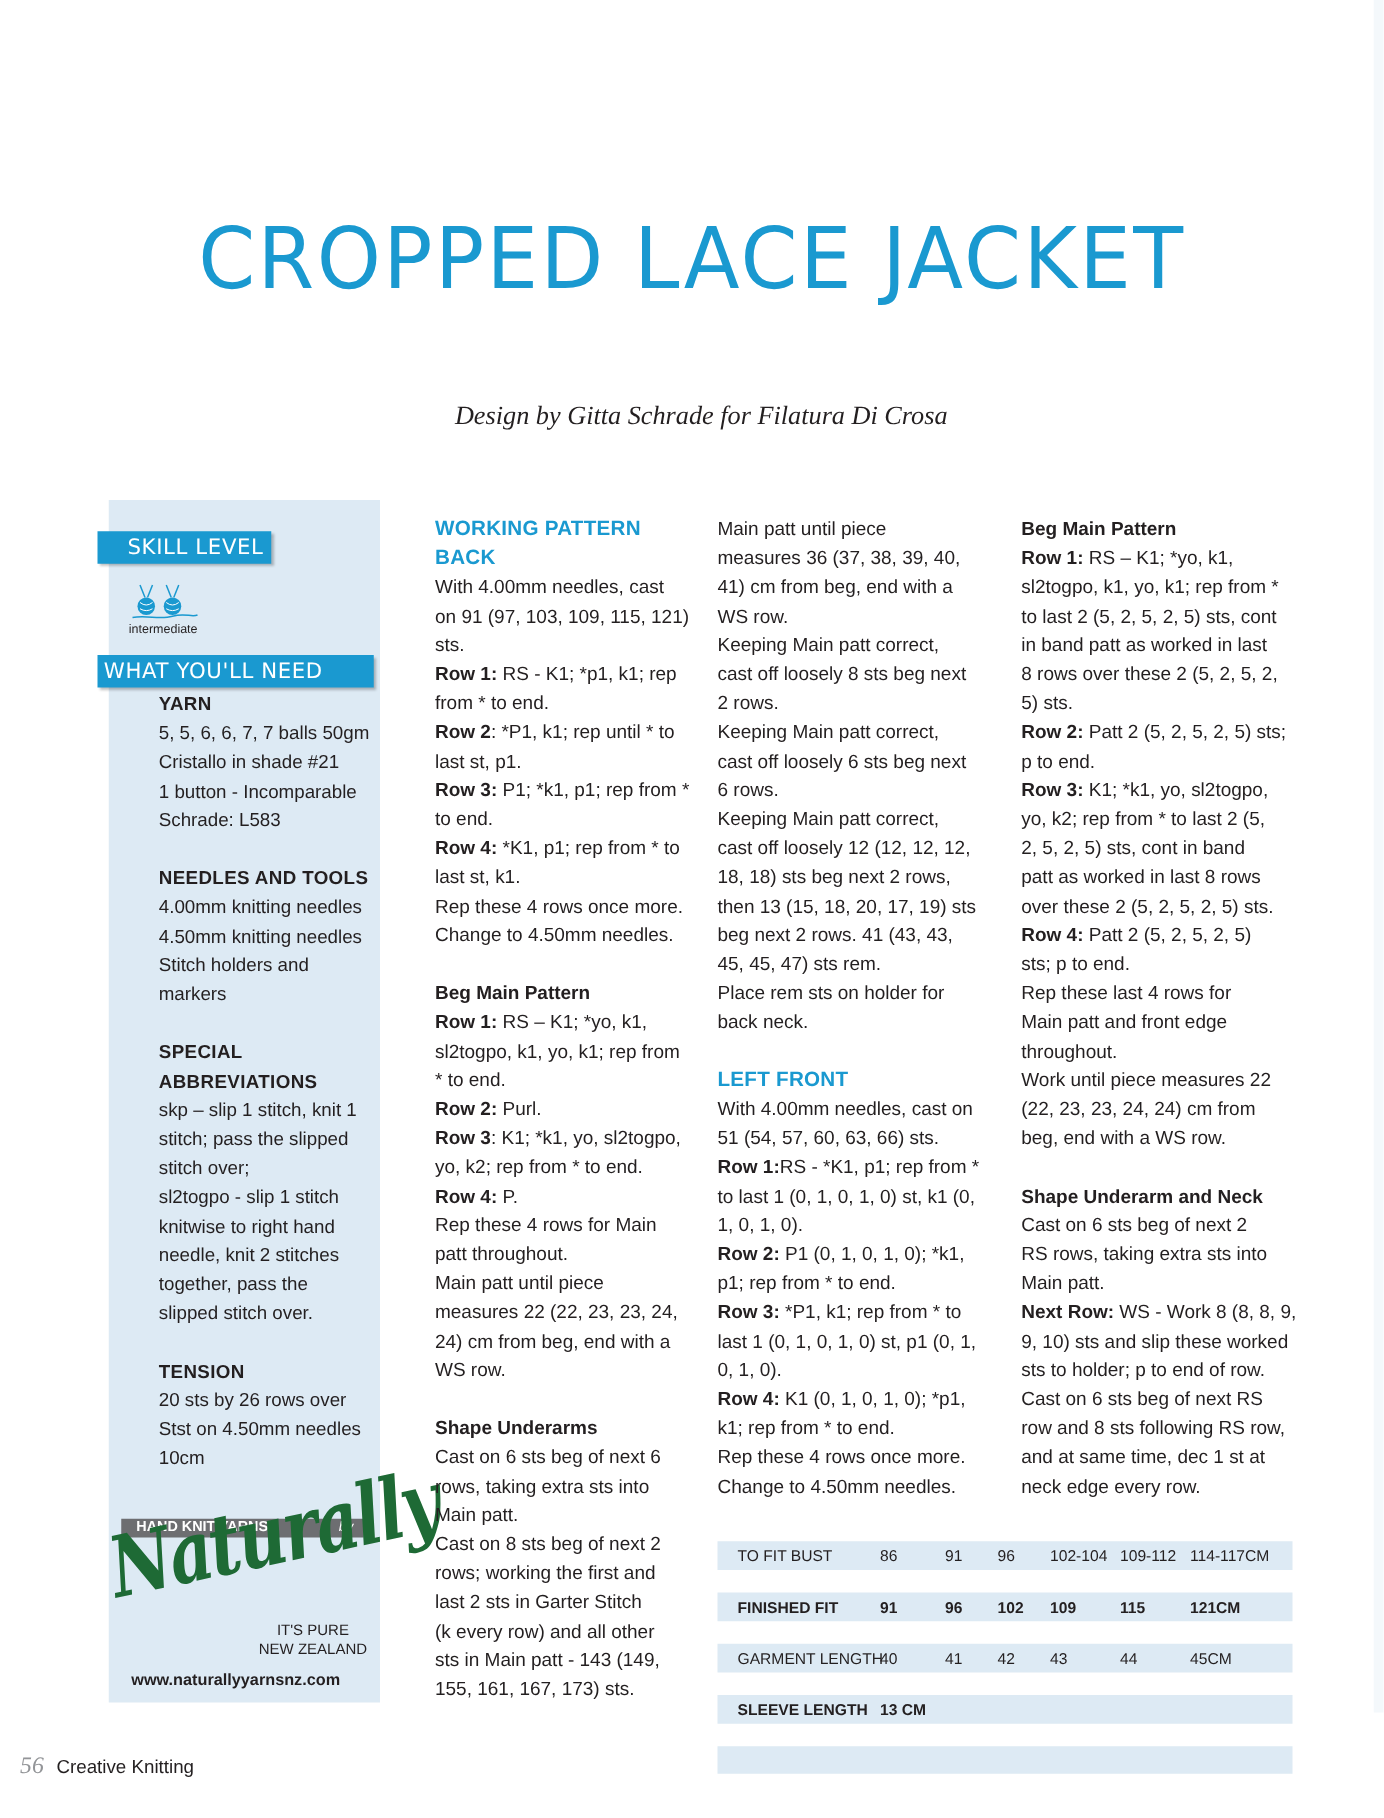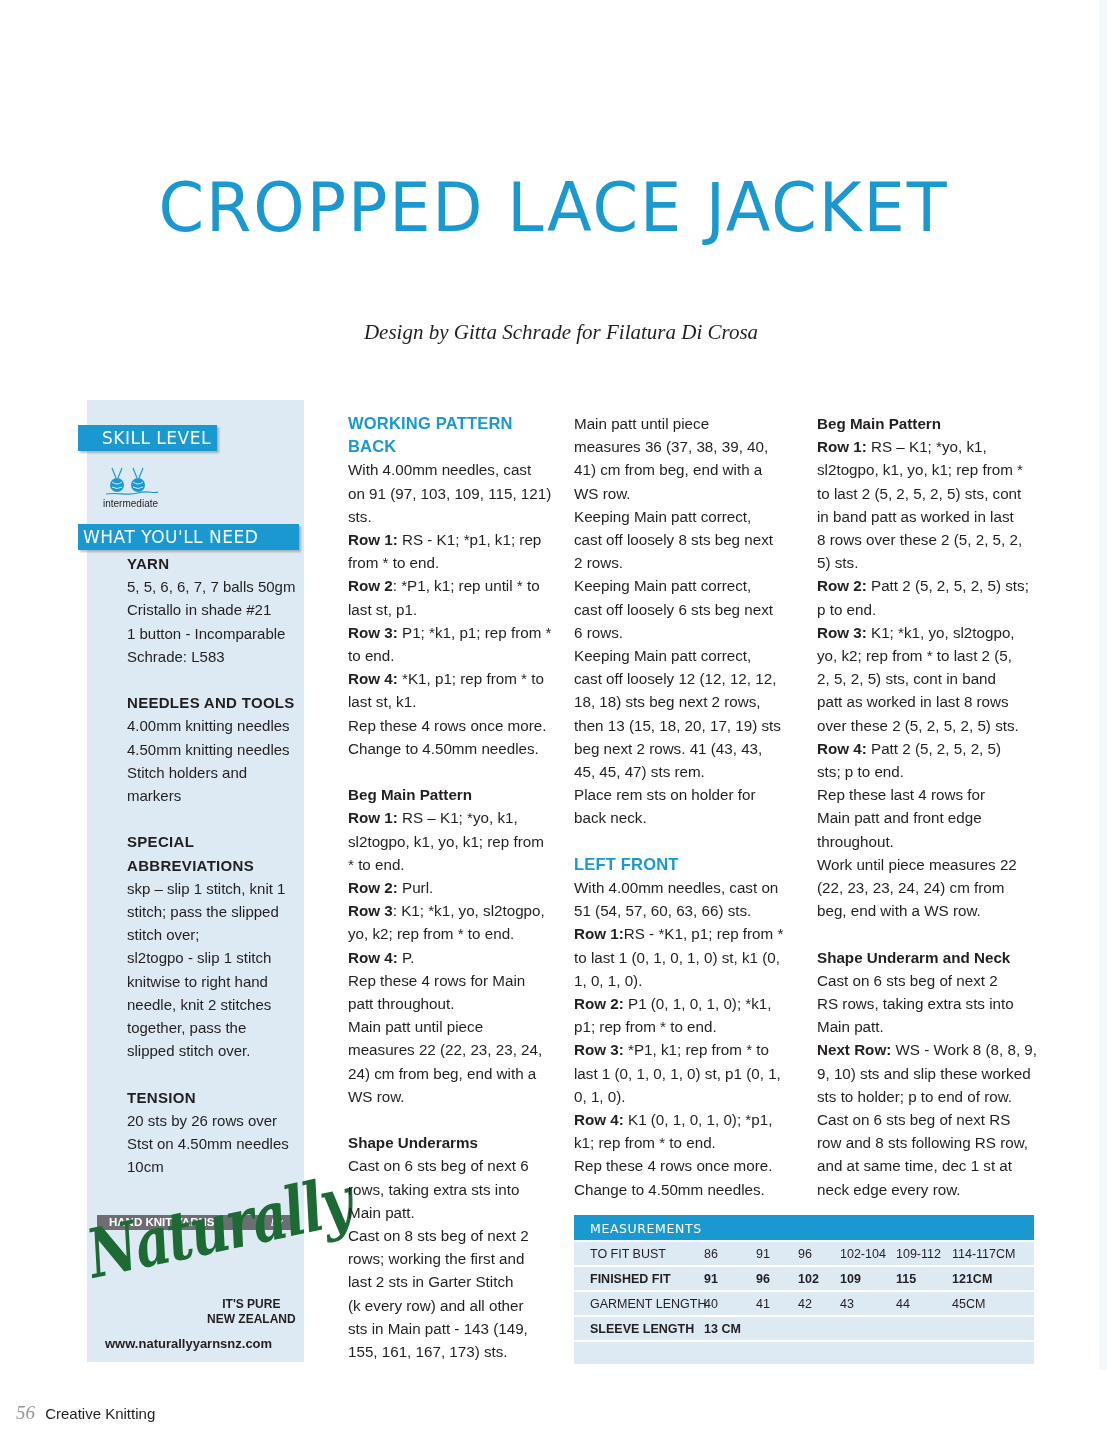--- a/index.html
+++ b/index.html
@@ -45,36 +45,36 @@
   .logo-bar {
     position: absolute; left: 0; top: 3px; width: 194px; height: 15px; background: #6d6e71;
     color: #fff; font-weight: bold; font-size: 11.5px; line-height: 15px; padding-left: 12px; box-sizing: border-box;
   }
   .logo-by { position: absolute; left: 174px; top: 3px; color: #fff; font-style: italic; font-size: 11px; line-height: 15px; }
   .logo-script {
     position: absolute; left: 0; top: 18px; color: #1e6a35;
     font-family: "DejaVu Serif", serif; font-style: italic; font-weight: bold;
     font-size: 54px; letter-spacing: -2px; transform: rotate(-12deg) scaleY(1.25); transform-origin: left bottom;
   }
-  .logo-pure { position: absolute; left: 110px; top: 85px; text-align: center; font-weight: bold; font-size: 12px; line-height: 15px; color: #231f20; }
+  .logo-pure { position: absolute; left: 110px; top: 85px; text-align: center; font-weight: normal; font-size: 12px; line-height: 15px; color: #231f20; }
   .logo-url { position: absolute; left: 8px; top: 124px; font-weight: bold; font-size: 13px; color: #231f20; }
   
   .col { position: absolute; top: 412px; width: 230px; font-size: 15.2px; line-height: 23.2px; }
   .col1 { left: 348px; }
   .col2 { left: 574px; }
   .col3 { left: 817px; }
   .col p { margin: 0; }
   .col .sec { color: #1a99d0; font-weight: bold; font-size: 16.5px; letter-spacing: 0.2px; }
   .col .sub { font-weight: bold; }
   .col b { font-weight: bold; }
   .col .gap { height: 23.2px; }
   
   .meas { position: absolute; left: 574px; top: 1215px; width: 460px; }
   .meas-head { background: #1a99d0; color: #fff; font-family: "DejaVu Sans", sans-serif; font-size: 12.5px; letter-spacing: 0.6px; height: 25px; line-height: 27px; padding-left: 16px; }
-  .meas-row { display: flex; background: #ddeaf4; height: 23px; line-height: 24px; margin-top: 2px; font-size: 12.5px; color: #231f20; }
+  .meas-row { display: flex; background: #ddeaf4; height: 23px; line-height: 24px; margin-top: 18px; font-size: 12.5px; color: #231f20; }
   .meas-row.bold { font-weight: bold; }
   .meas-row .c0 { width: 130px; padding-left: 16px; box-sizing: border-box; white-space: nowrap; }
   .meas-row .c { }
   .meas-row .c1 { width: 52px; } .meas-row .c2 { width: 42px; } .meas-row .c3 { width: 42px; }
   .meas-row .c4 { width: 56px; } .meas-row .c5 { width: 56px; } .meas-row .c6 { width: 64px; }
   .meas-row.empty { height: 22px; }
   
   .footer { position: absolute; left: 16px; top: 1402px; font-size: 15px; }
   .footer .pg { font-family: "Liberation Serif", serif; font-style: italic; color: #939598; font-size: 19px; margin-right: 6px; }
 </style>
@@ -261,21 +261,20 @@
   <p><b>Next Row:</b><span> WS - Work 8 (8, 8, 9,</span></p>
   <p>9, 10) sts and slip these worked</p>
   <p>sts to holder; p to end of row.</p>
   <p>Cast on 6 sts beg of next RS</p>
   <p>row and 8 sts following RS row,</p>
   <p>and at same time, dec 1 st at</p>
   <p>neck edge every row.</p>
 </div>
 
 <div class="meas">
-  <div class="meas-head">MEASUREMENTS</div>
   <div class="meas-row">
     <div class="c0">TO FIT BUST</div>
     <div class="c c1">86</div>
     <div class="c c2">91</div>
     <div class="c c3">96</div>
     <div class="c c4">102-104</div>
     <div class="c c5">109-112</div>
     <div class="c c6">114-117CM</div>
   </div>
   <div class="meas-row bold">

